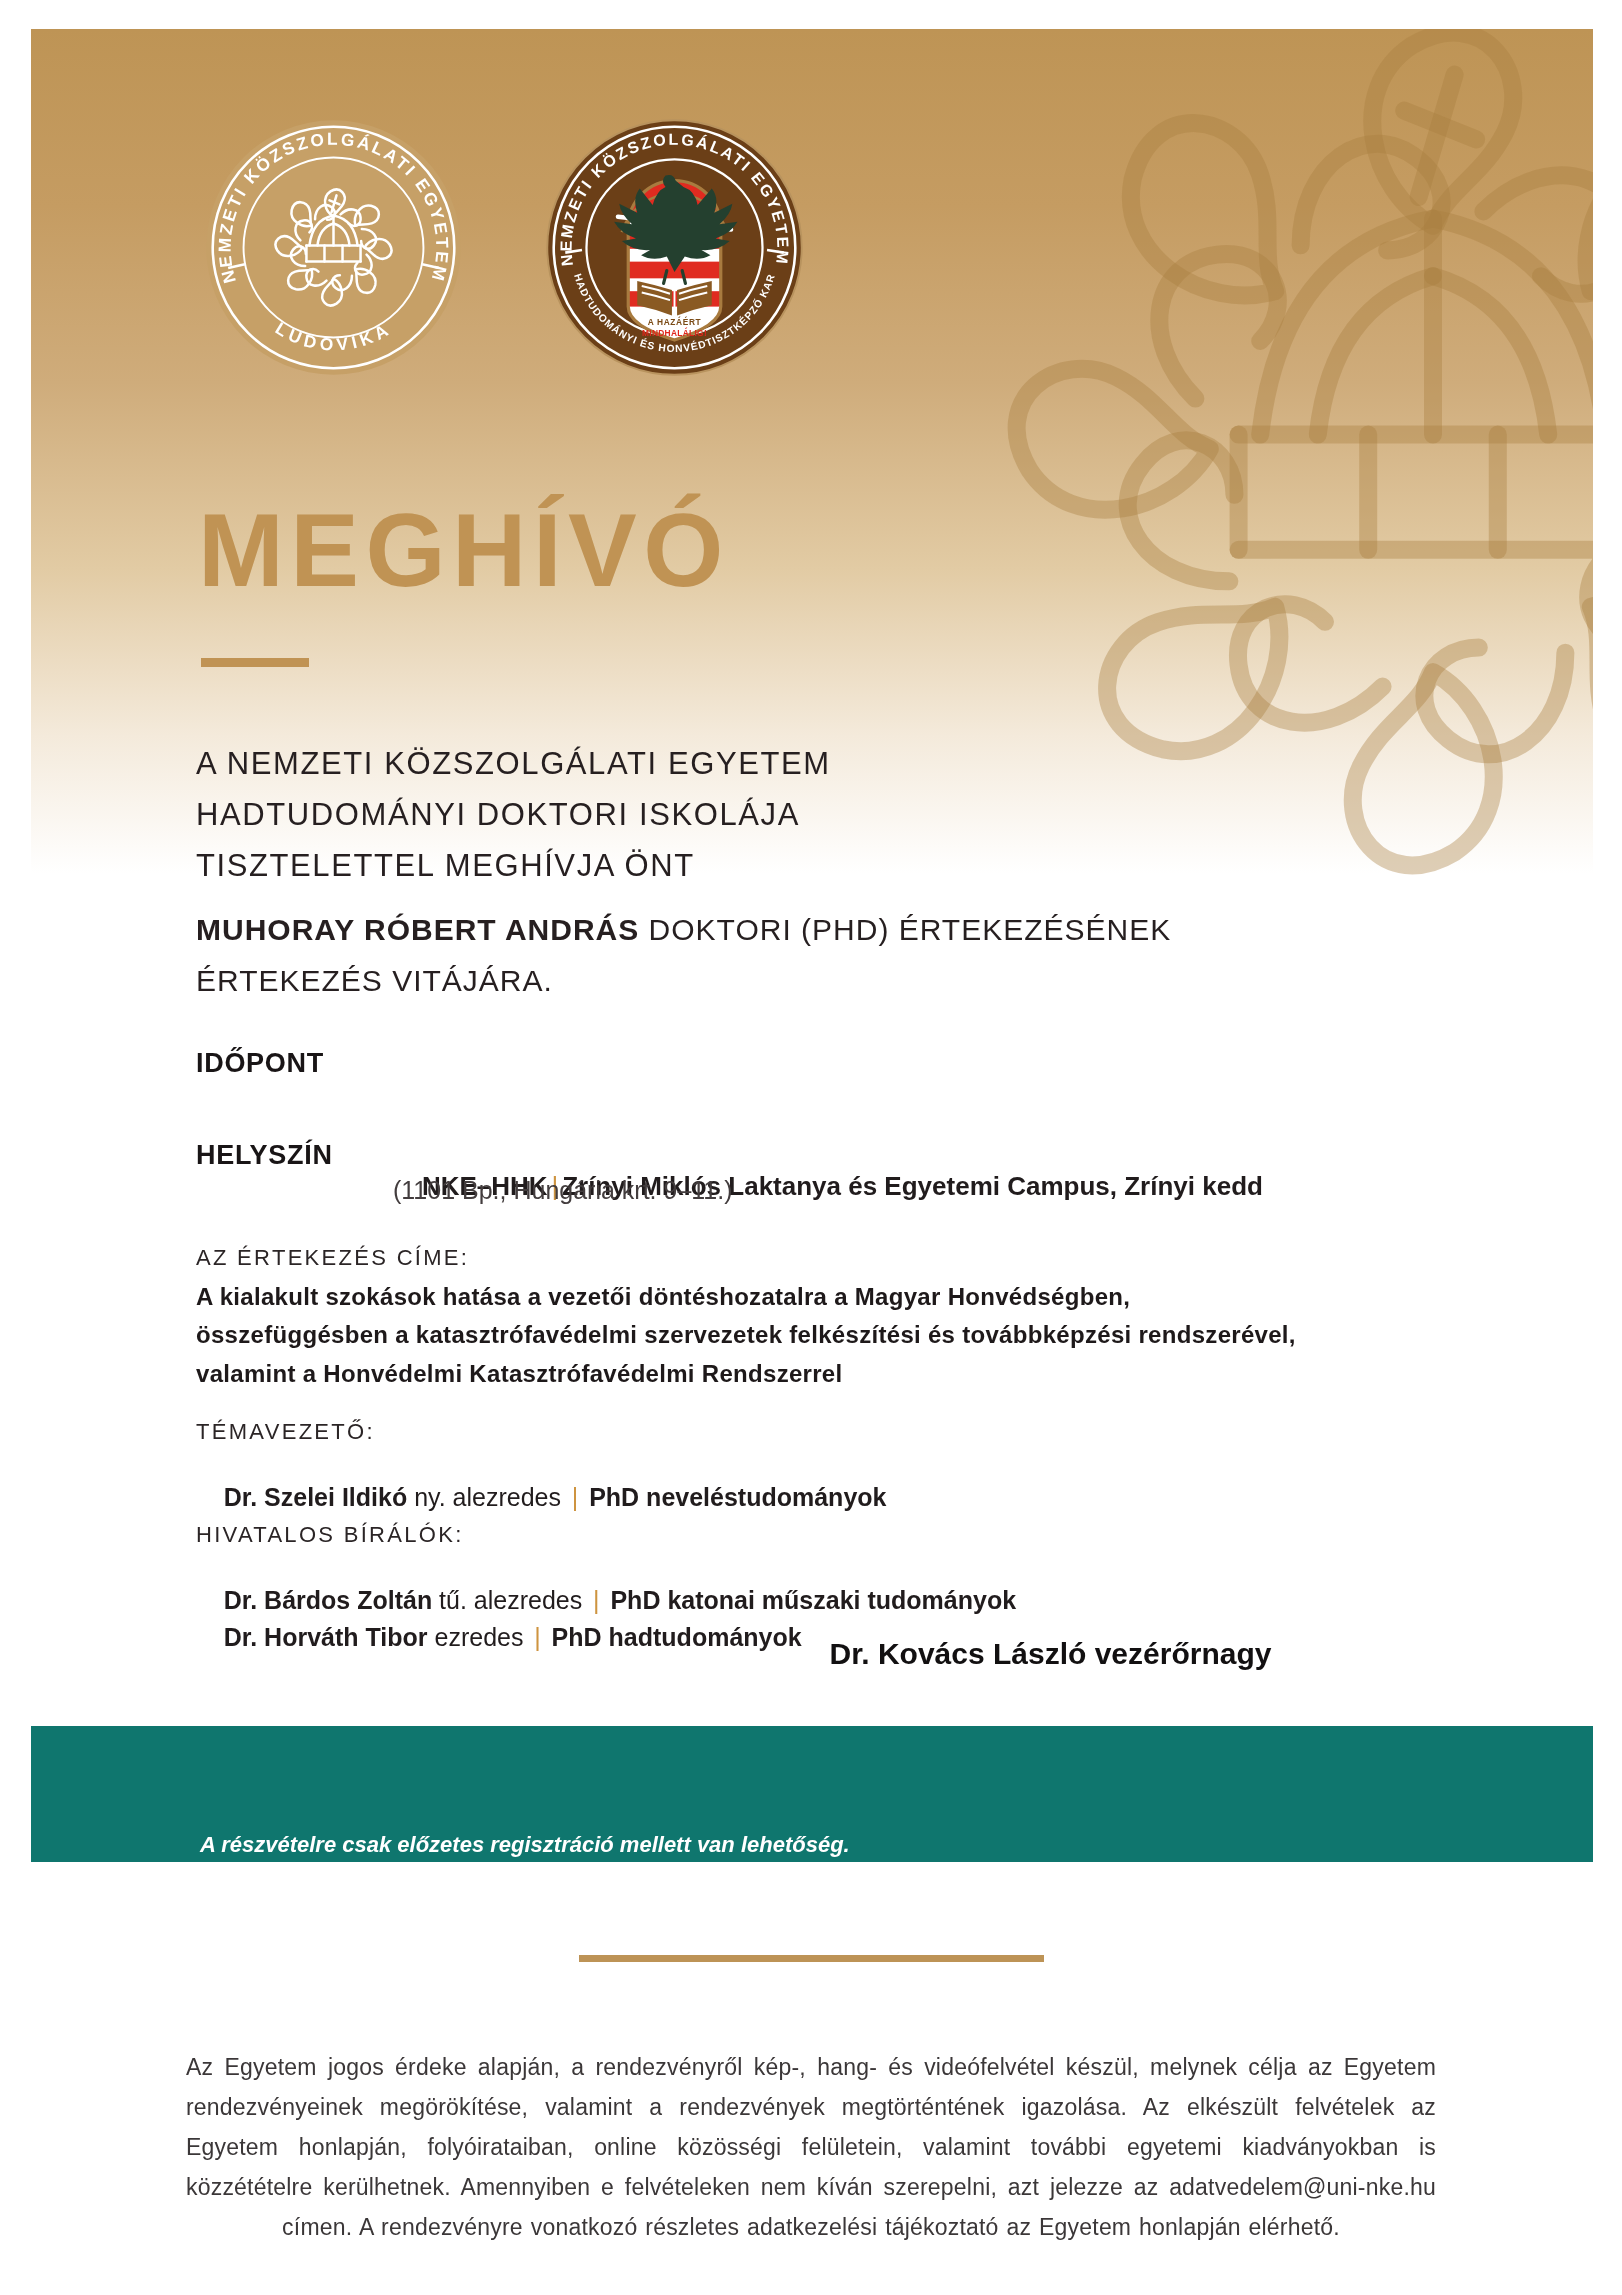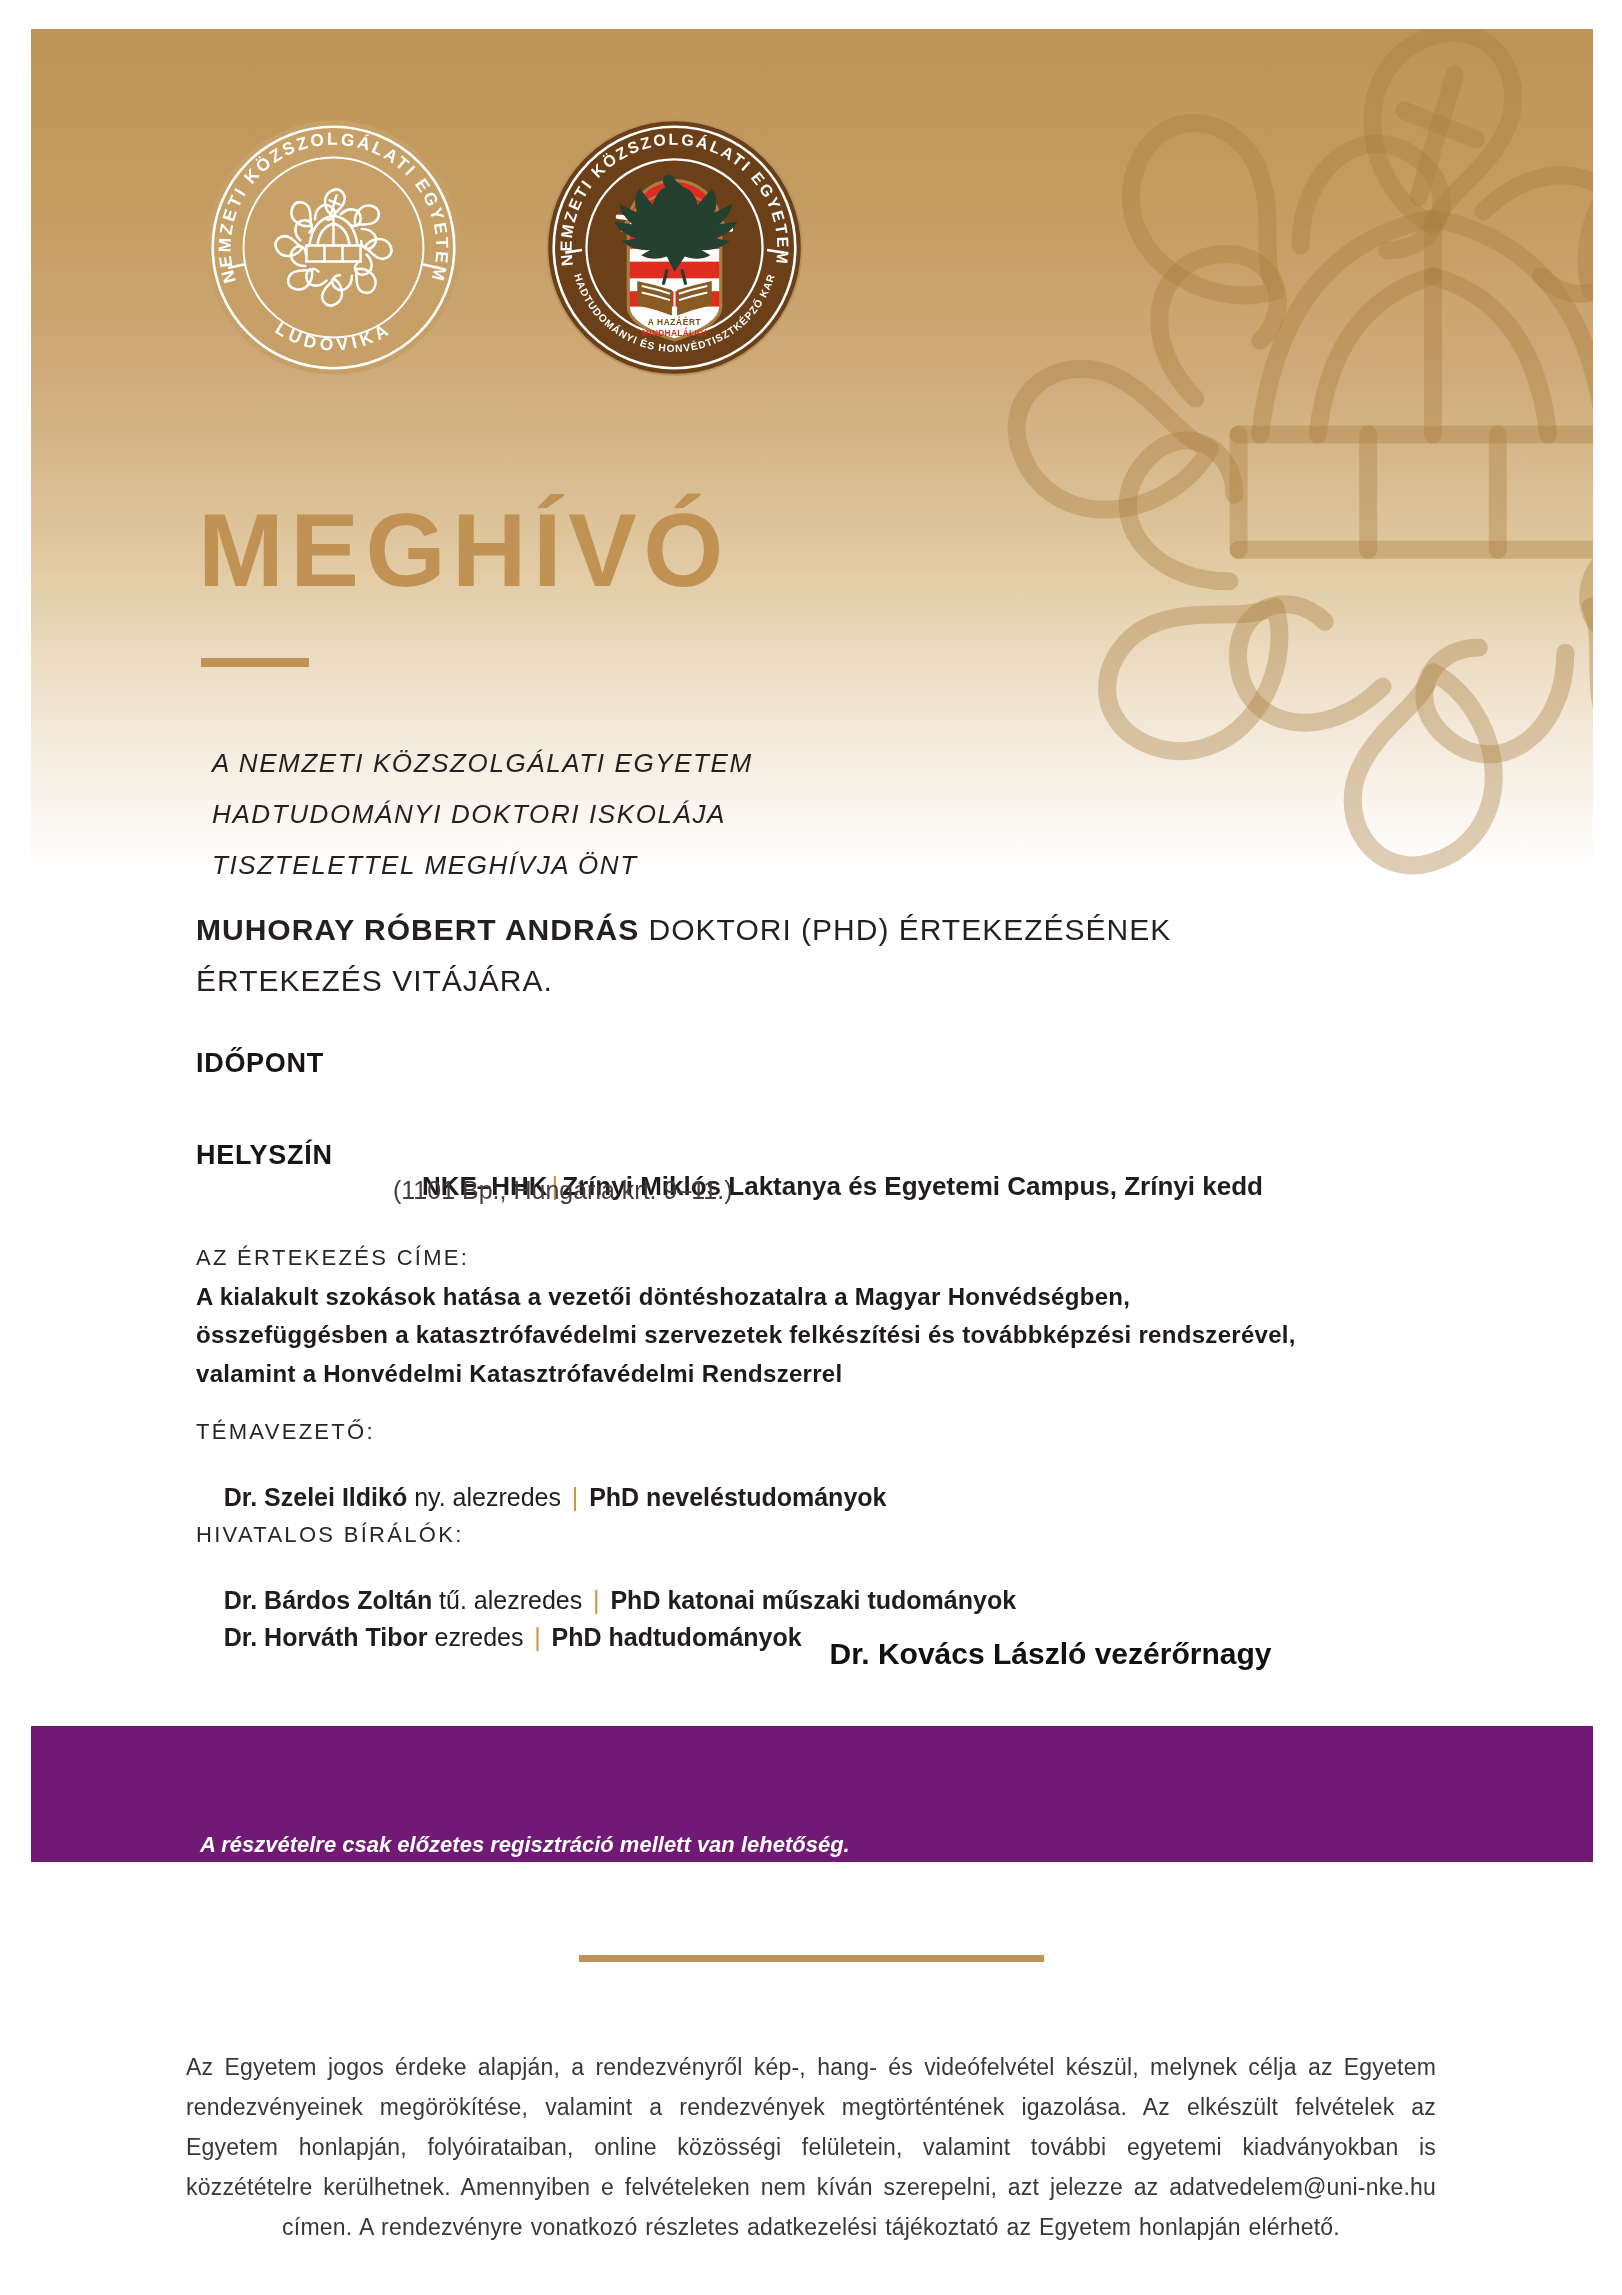--- a/index.html
+++ b/index.html
@@ -16,22 +16,22 @@
   .seal{width:257px;height:257px;}
   .seal-left{left:205px;top:119px;}
   .seal-right{left:546px;top:119px;}
 
   
   .meghivo{left:198px;top:492px;font-size:103px;font-weight:bold;letter-spacing:6.5px;
     color:#C09354;white-space:nowrap;}
   .divider-sm{left:201px;top:658px;width:108px;height:8.5px;background:#C09354;}
 
   
-  .intro{left:212px;top:738px;font-size:26px;line-height:51px;letter-spacing:1.6px;
-    color:#261F20;white-space:nowrap;font-style:italic;}
+  .intro{left:196px;top:738px;font-size:31px;line-height:51px;letter-spacing:1.6px;
+    color:#261F20;white-space:nowrap;}
   .subject{left:196px;top:904px;font-size:30px;line-height:51px;letter-spacing:1px;
     color:#261F20;white-space:nowrap;}
   .subject b{font-weight:bold;}
 
   
   .row-label{left:196px;font-size:27px;font-weight:bold;color:#191516;letter-spacing:0.7px;white-space:pre;}
   .row-value{left:393px;font-size:26px;color:#211C1D;white-space:pre;}
   .row-value b{font-weight:bold;}
   .muted{color:#4B4546;font-weight:normal;}
   .pipe{color:#CE9440;font-weight:normal;padding:0 3.9px;}
@@ -41,21 +41,21 @@
   .thesis-line{left:196px;font-size:24px;font-weight:bold;color:#1E191A;white-space:pre;letter-spacing:0.3px;}
   .person-line{left:196px;font-size:25px;color:#211C1D;white-space:pre;}
   .person-line b{font-weight:bold;}
 
   
   .sig-name{left:589px;top:1637px;width:923px;text-align:center;font-size:30px;font-weight:bold;color:#121011;white-space:pre;}
   .sig-title{left:589px;top:1682px;width:923px;text-align:center;font-size:21.6px;font-weight:bold;
     letter-spacing:2.6px;color:#C09354;white-space:pre;}
 
   
-  .banner{left:31px;top:1726px;width:1562px;height:136px;background:#701a75;}
+  .banner{left:31px;top:1726px;width:1562px;height:136px;background:#0f766e;}
   .banner-inner{position:absolute;left:169px;top:15.7px;font-style:italic;color:#ffffff;
     font-size:22px;line-height:41px;white-space:pre;}
   .banner-inner .b1{font-weight:bold;}
   .banner-inner b{font-weight:bold;}
   .banner-link{font-weight:bold;text-decoration:none;color:#ffffff;border-bottom:3.3px solid #ffffff;padding-bottom:2px;}
 
   
   .divider-footer{left:579px;top:1955px;width:465px;height:6.5px;background:#BD9356;}
   .footer-text{left:186px;top:2047px;width:1250px;font-size:23px;line-height:40px;color:#3B3738;
     text-align:justify;text-align-last:center;letter-spacing:0.2px;word-spacing:1.3px;}

